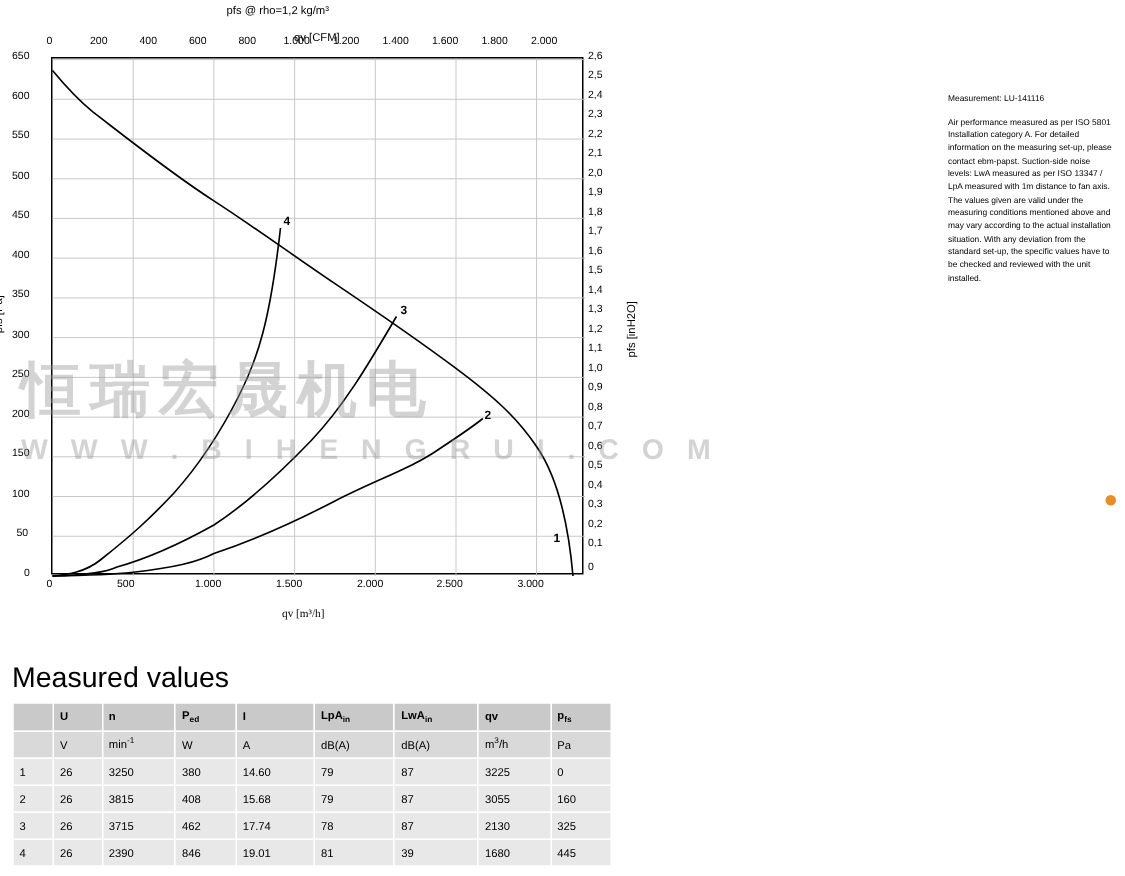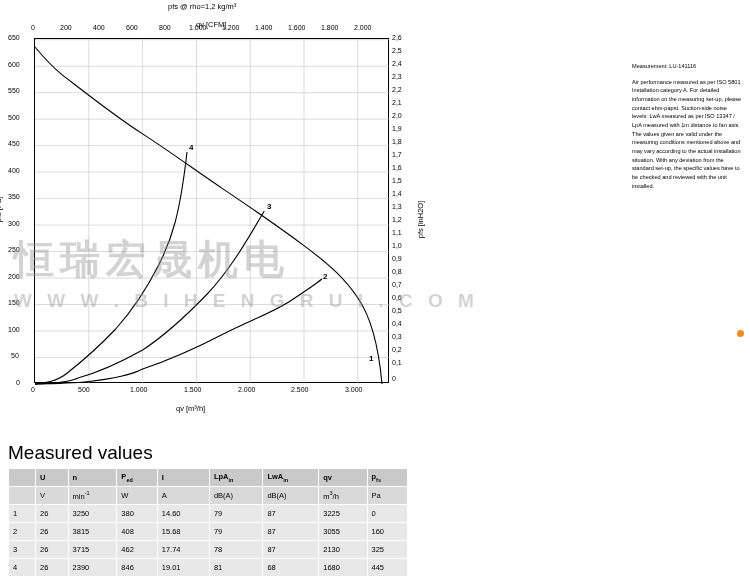--- a/index.html
+++ b/index.html
@@ -108,21 +108,21 @@
   #mv-table tbody td{background:#e8e8e8;}
   #mv-table td.c0{width:18px;}
   sub{font-size:5.5px;}
   sup{font-size:5.5px;}
 </style>
 </head>
 <body>
 
 <div id="chart-block">
 
-  <div class="top-title" style="left:168px;top:2px;text-align:right;">pfs @ rho=1,2 kg/m³</div>
+  <div class="top-title" style="left:151px;top:2px;text-align:right;">pfs @ rho=1,2 kg/m³</div>
   <div class="top-title" style="left:196px;top:20px;">qv [CFM]</div>
 
   <div id="plot">
     <svg class="curves" viewBox="0 0 355 345" preserveAspectRatio="none">
 
       <g stroke="#c2c2c2" stroke-width="0.6">
         <line x1="53.8" y1="0" x2="53.8" y2="345"></line>
         <line x1="107.6" y1="0" x2="107.6" y2="345"></line>
         <line x1="161.4" y1="0" x2="161.4" y2="345"></line>
         <line x1="215.2" y1="0" x2="215.2" y2="345"></line>
@@ -171,21 +171,21 @@
   <div class="tick-lbl" style="left:354px;top:24px;">2.000</div>
 
   <div class="tick-lbl" style="left:31px;top:386px;">0</div>
   <div class="tick-lbl" style="left:78px;top:386px;">500</div>
   <div class="tick-lbl" style="left:130px;top:386px;">1.000</div>
   <div class="tick-lbl" style="left:184px;top:386px;">1.500</div>
   <div class="tick-lbl" style="left:238px;top:386px;">2.000</div>
   <div class="tick-lbl" style="left:291px;top:386px;">2.500</div>
   <div class="tick-lbl" style="left:345px;top:386px;">3.000</div>
 
-  <div class="axis-title" style="left:176px;top:404px;">qv [m³/h]</div>
+  <div class="axis-title" style="left:188px;top:404px;font-family:Liberation Serif, serif;">qv [m³/h]</div>
 
   <div class="tick-lbl" style="left:8px;top:34px;">650</div>
   <div class="tick-lbl" style="left:8px;top:61px;">600</div>
   <div class="tick-lbl" style="left:8px;top:87px;">550</div>
   <div class="tick-lbl" style="left:8px;top:114px;">500</div>
   <div class="tick-lbl" style="left:8px;top:140px;">450</div>
   <div class="tick-lbl" style="left:8px;top:167px;">400</div>
   <div class="tick-lbl" style="left:8px;top:193px;">350</div>
   <div class="tick-lbl" style="left:8px;top:220px;">300</div>
   <div class="tick-lbl" style="left:8px;top:246px;">250</div>
@@ -300,18 +300,18 @@
       <td>2130</td>
       <td>325</td>
     </tr>
     <tr>
       <td class="c0">4</td>
       <td>26</td>
       <td>2390</td>
       <td>846</td>
       <td>19.01</td>
       <td>81</td>
-      <td>68</td>
+      <td>39</td>
       <td>1680</td>
       <td>445</td>
     </tr>
   </tbody>
 </table>
 
 </body></html>

